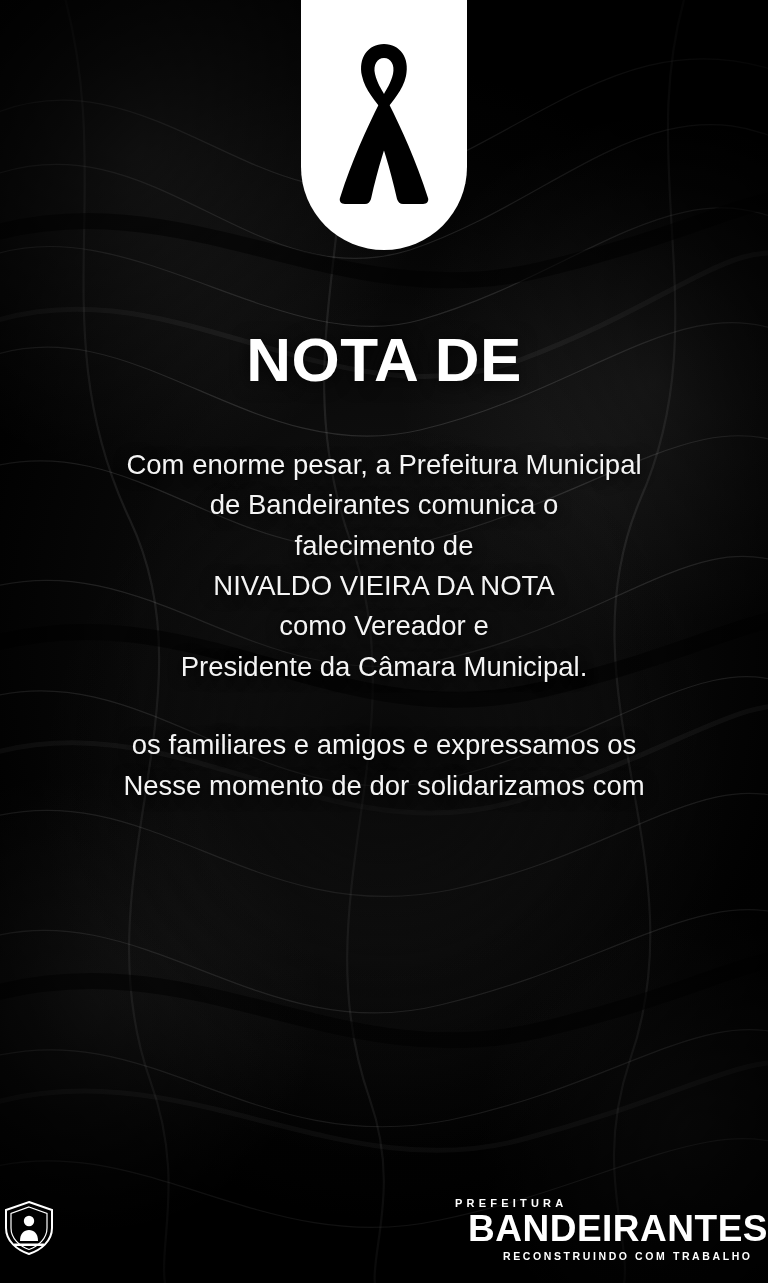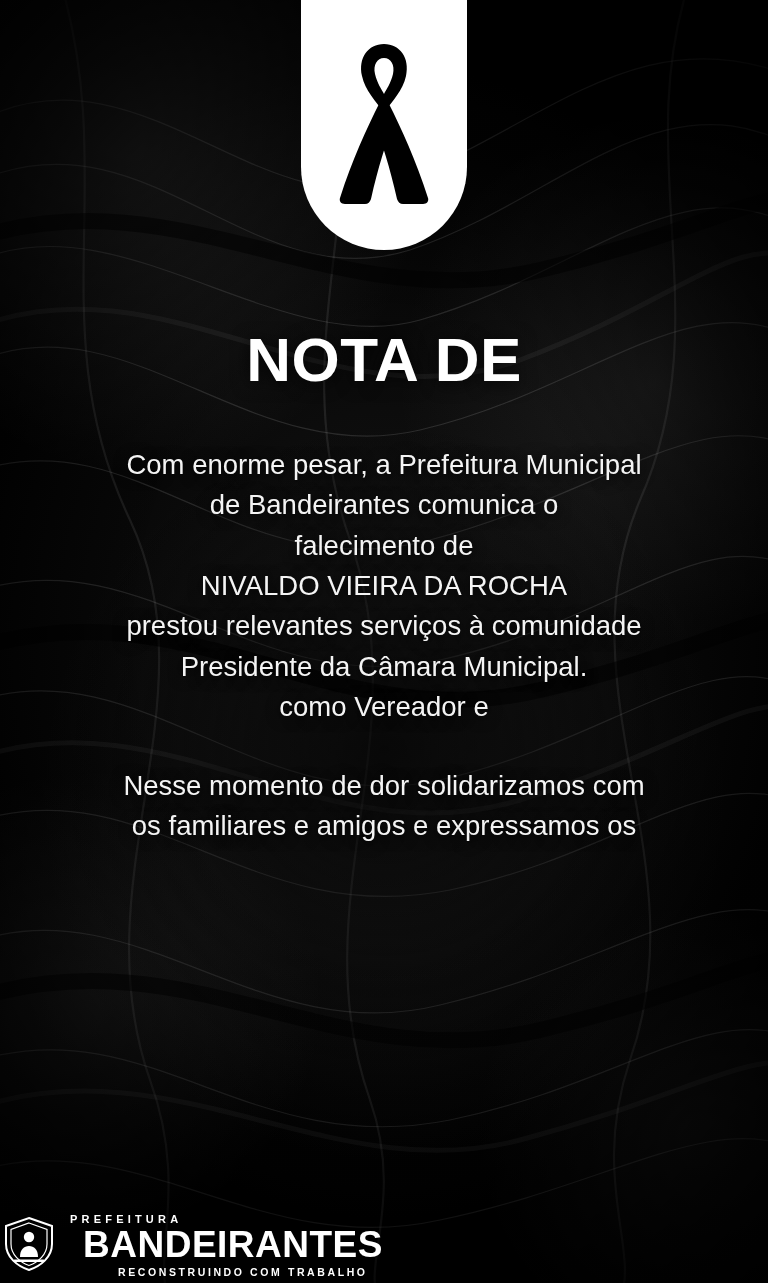--- a/index.html
+++ b/index.html
@@ -86,25 +86,25 @@
     font-weight:500;
     color:#f4f4f4;
     text-shadow:0 2px 14px rgba(0,0,0,0.95);
   }
   .body-block p { margin:0; }
   .para-gap { height:38px; }
 
   
   .footer {
     position:absolute;
-    left:0; right:0; bottom:6px;
+    left:0; right:0; bottom:22px;
     z-index:6;
     display:flex;
     align-items:center;
-    justify-content:flex-start;
+    justify-content:space-between;
     gap:12px;
   }
   .footer .seal { flex:0 0 auto; }
   .footer-text { text-align:left; color:#fff; }
   .footer-kicker {
     font-size:11px;
     letter-spacing:4.2px;
     font-weight:bold;
     line-height:1;
     margin-bottom:2px;
@@ -183,29 +183,28 @@
 
     <h1 class="headline">
       <span>NOTA DE</span>
     </h1>
 
     <div class="body-block">
       <div>
         <p>Com enorme pesar, a Prefeitura Municipal</p>
         <p>de Bandeirantes comunica o</p>
         <p>falecimento de</p>
-        <p>NIVALDO VIEIRA DA ROCHA</p>
-        <p>prestou relevantes serviços à comunidade</p>
+        <p>NIVALDO VIEIRA DA NOTA</p>
+        <p>como Vereador e</p>
         <p>Presidente da Câmara Municipal.</p>
-        <p>como Vereador e</p>
       </div>
       <div class="para-gap"></div>
       <div>
+        <p>os familiares e amigos e expressamos os</p>
         <p>Nesse momento de dor solidarizamos com</p>
-        <p>os familiares e amigos e expressamos os</p>
       </div>
     </div>
   </div>
 
   <div class="footer">
     <span class="seal">
       <svg width="58" height="58" viewBox="0 0 58 58" aria-hidden="true">
         <g fill="none" stroke="#ffffff" stroke-width="2">
           <path d="M29,3 L52,11 L52,29 C52,42 41,51 29,55 C17,51 6,42 6,29 L6,11 Z"></path>
           <path d="M29,8 L47,14.5 L47,29 C47,39.5 38.5,47 29,50.5 C19.5,47 11,39.5 11,29 L11,14.5 Z" stroke-width="1.2"></path>

